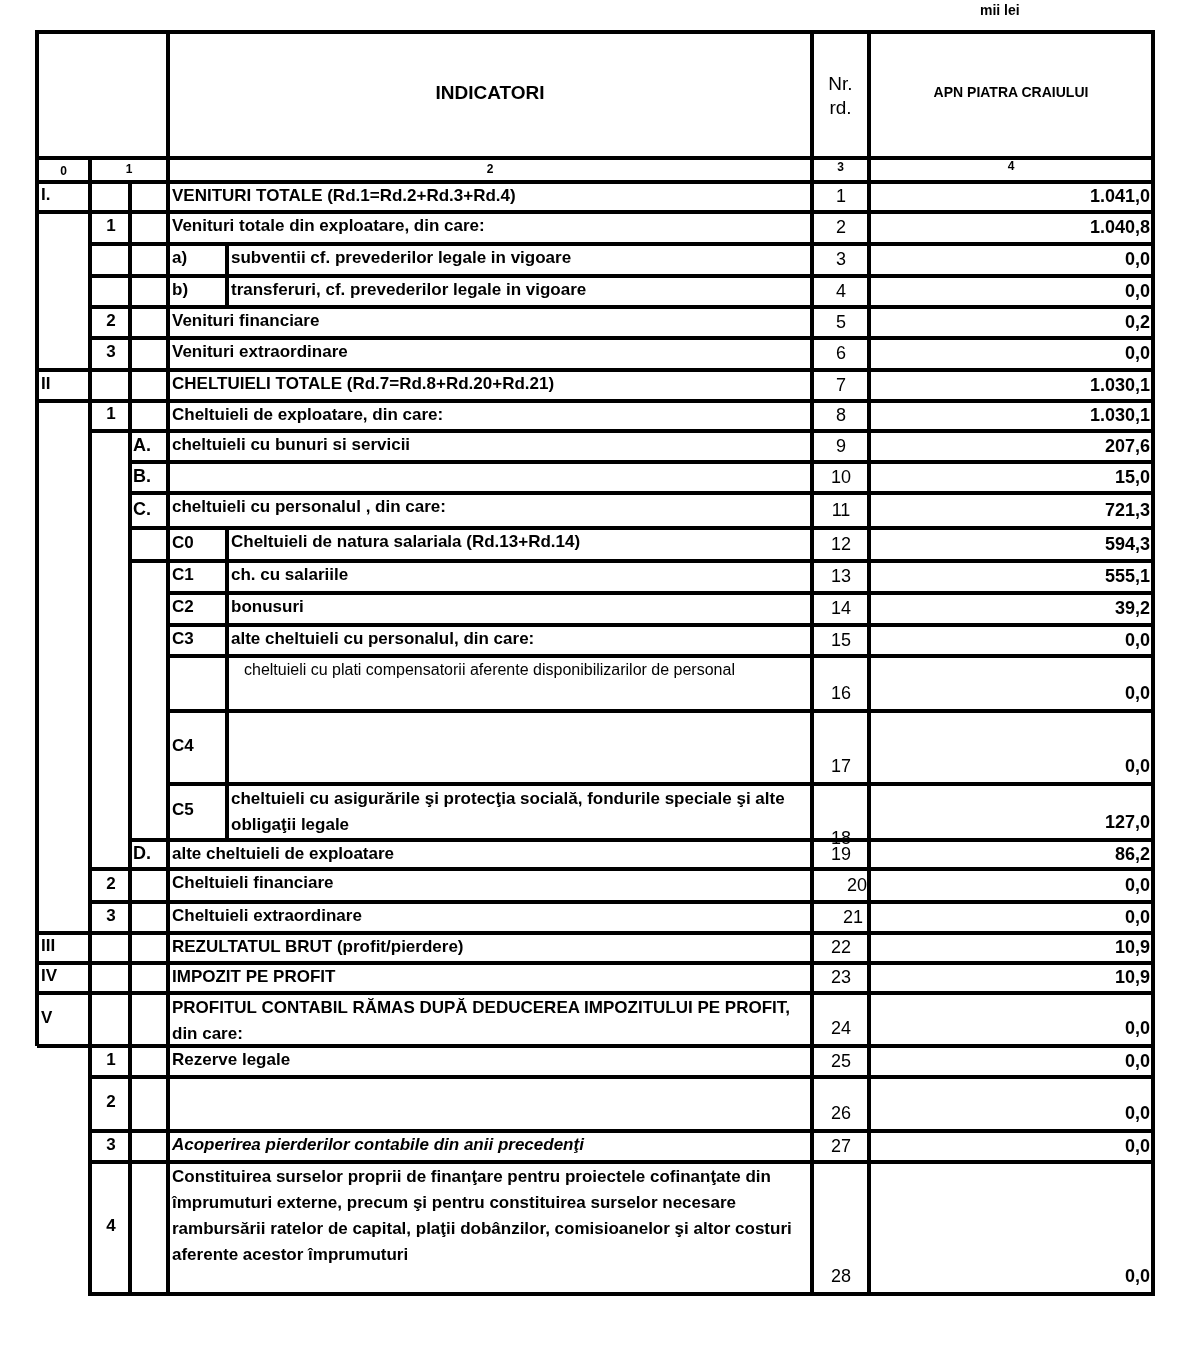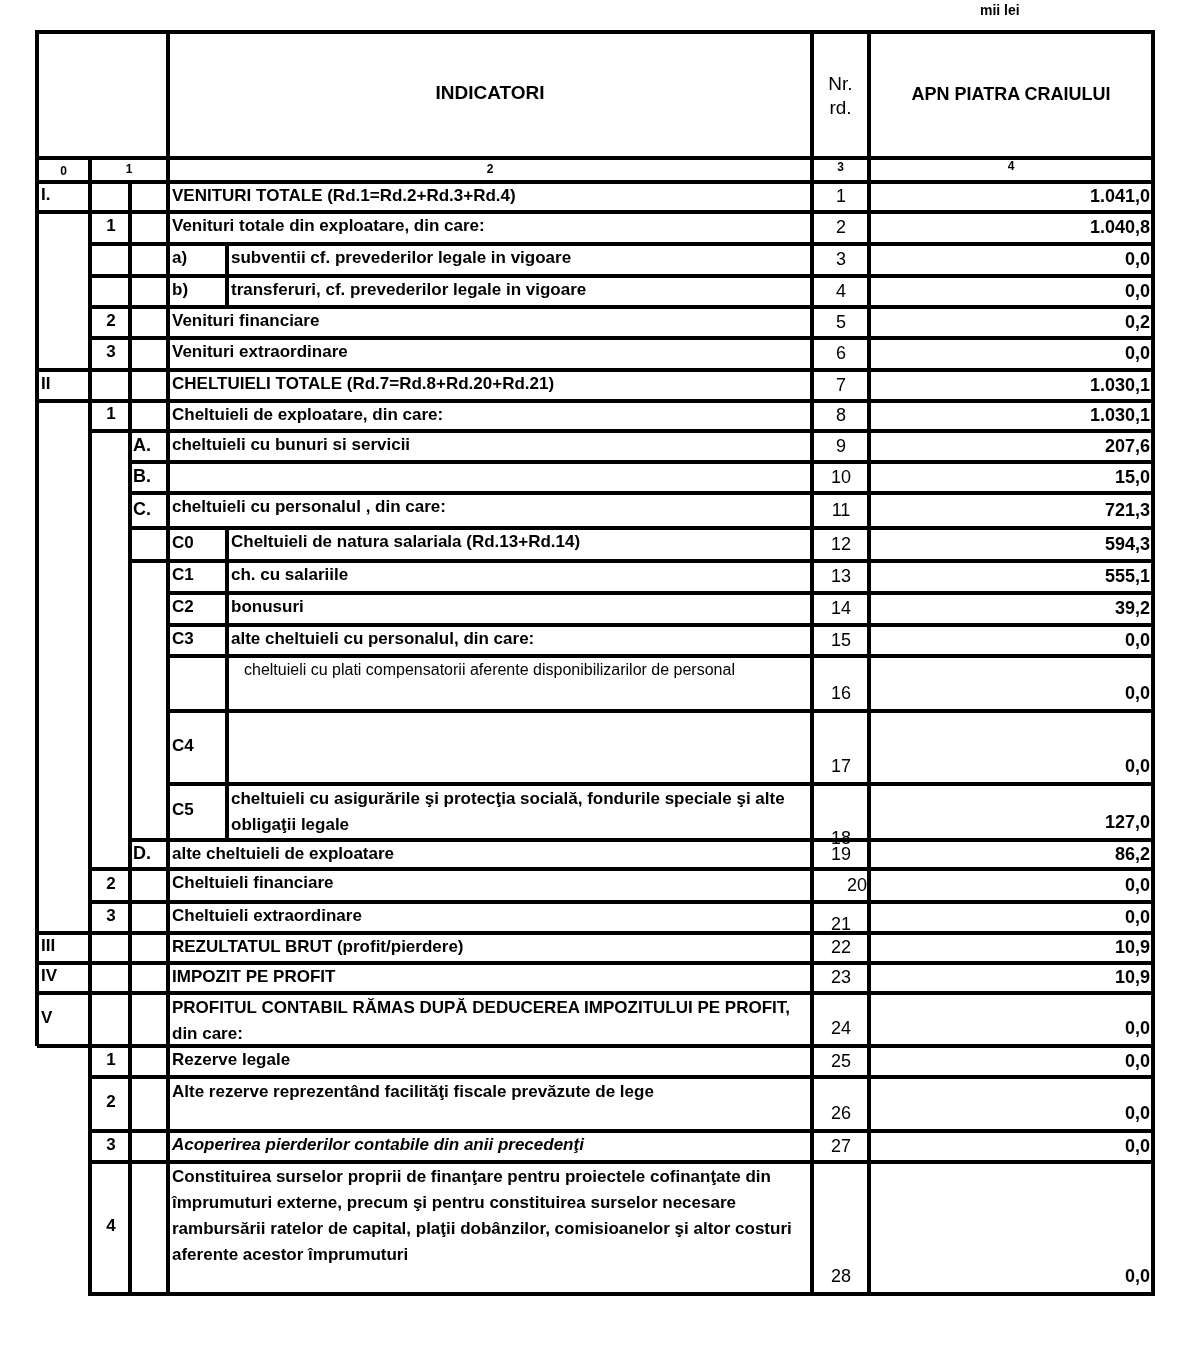--- a/index.html
+++ b/index.html
@@ -24,21 +24,21 @@
 <body>
 
 <div class="abs unit">mii lei</div>
 
 <div id="table">
 
   <div class="hdr" style="left:168px; width:644px; top:82px;">INDICATORI</div>
   <div class="hdr" style="left:812px; width:57px; top:72px; font-weight:normal; line-height:24px;">
     <span style="display:inline-block; width:40px; white-space:normal;">Nr. rd.</span>
   </div>
-  <div class="hdr" style="left:869px; width:284px; top:84px; font-size:18px;">APN PIATRA CRAIULUI</div>
+  <div class="hdr" style="left:869px; width:284px; top:84px; font-size:14px;">APN PIATRA CRAIULUI</div>
 
   <div class="idx" style="left:37px; width:53px; top:161px;">0</div>
   <div class="idx" style="left:90px; width:78px; top:159px;">1</div>
   <div class="idx" style="left:168px; width:644px; top:159px;">2</div>
   <div class="idx" style="left:812px; width:57px; top:157px;">3</div>
   <div class="idx" style="left:869px; width:284px; top:156px;">4</div>
 
   <div id="rows">
       <div class="abs" style="left: 0px; top: 182px; width: 1182px; height: 30px;">
         <div class="roman" style="top: 3px;">I.</div>
@@ -153,21 +153,21 @@
       </div>
       <div class="abs" style="left: 0px; top: 869px; width: 1182px; height: 33px;">
         <div class="num1" style="top: 5px;">2</div>
         <div class="txt" style="left: 172px; width: 636px; top: 1px;">Cheltuieli financiare</div>
         <div class="nr" style="top: 6px; padding-left: 16px;">20</div>
         <div class="val" style="top: 6px;">0,0</div>
       </div>
       <div class="abs" style="left: 0px; top: 902px; width: 1182px; height: 31px;">
         <div class="num1" style="top: 4px;">3</div>
         <div class="txt" style="left: 172px; width: 636px; top: 1px;">Cheltuieli extraordinare</div>
-        <div class="nr" style="top: 12px;">21</div>
+        <div class="nr" style="top: 5px; padding-left: 12px;">21</div>
         <div class="val" style="top: 5px;">0,0</div>
       </div>
       <div class="abs" style="left: 0px; top: 933px; width: 1182px; height: 30px;">
         <div class="roman" style="top: 3px;">III</div>
         <div class="txt" style="left: 172px; width: 636px; top: 1px;">REZULTATUL BRUT (profit/pierdere)</div>
         <div class="nr" style="top: 4px;">22</div>
         <div class="val" style="top: 4px;">10,9</div>
       </div>
       <div class="abs" style="left: 0px; top: 963px; width: 1182px; height: 30px;">
         <div class="roman" style="top: 3px;">IV</div>
@@ -182,21 +182,20 @@
         <div class="val" style="top: 25px;">0,0</div>
       </div>
       <div class="abs" style="left: 0px; top: 1046px; width: 1182px; height: 31px;">
         <div class="num1" style="top: 4px;">1</div>
         <div class="txt" style="left: 172px; width: 636px; top: 1px;">Rezerve legale</div>
         <div class="nr" style="top: 5px;">25</div>
         <div class="val" style="top: 5px;">0,0</div>
       </div>
       <div class="abs" style="left: 0px; top: 1077px; width: 1182px; height: 54px;">
         <div class="num1" style="top: 15px;">2</div>
-        <div class="txt wrap" style="left: 172px; width: 636px; top: 2px;">Alte rezerve reprezentând facilităţi fiscale prevăzute de lege</div>
         <div class="nr" style="top: 26px;">26</div>
         <div class="val" style="top: 26px;">0,0</div>
       </div>
       <div class="abs" style="left: 0px; top: 1131px; width: 1182px; height: 31px;">
         <div class="num1" style="top: 4px;">3</div>
         <div class="txt" style="left: 172px; width: 636px; top: 1px; font-style: italic;">Acoperirea pierderilor contabile din anii precedenţi</div>
         <div class="nr" style="top: 5px;">27</div>
         <div class="val" style="top: 5px;">0,0</div>
       </div>
       <div class="abs" style="left: 0px; top: 1162px; width: 1182px; height: 132px;">

